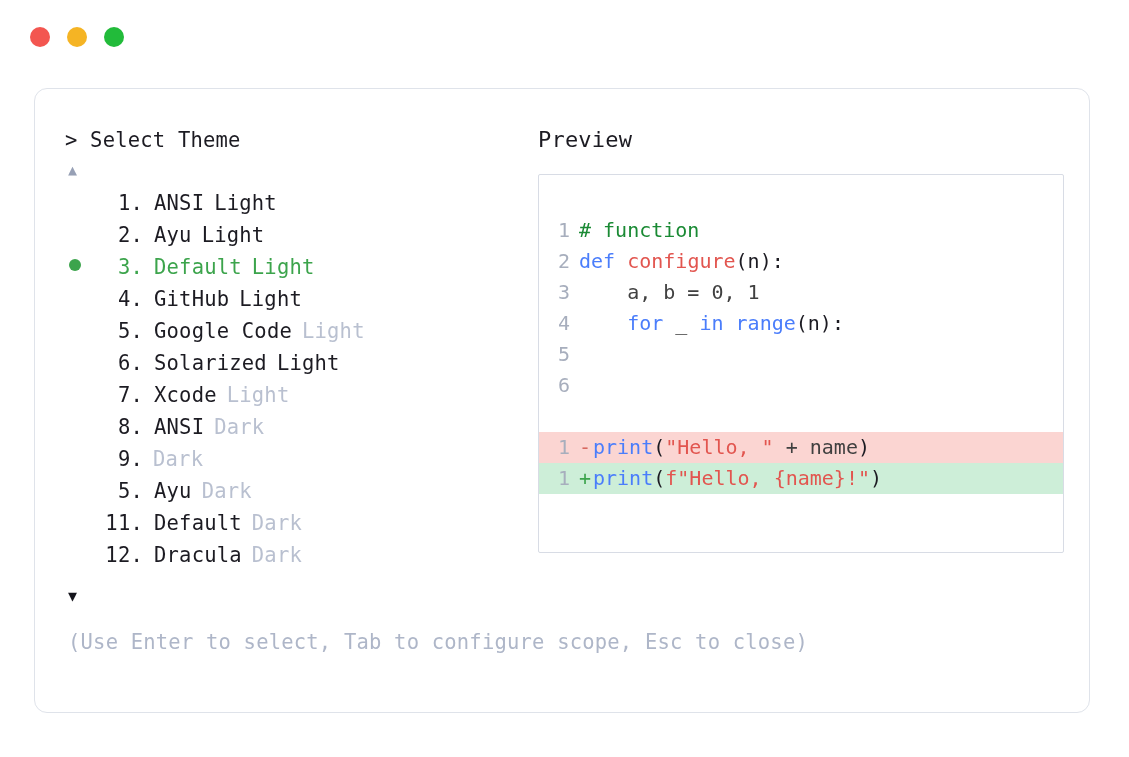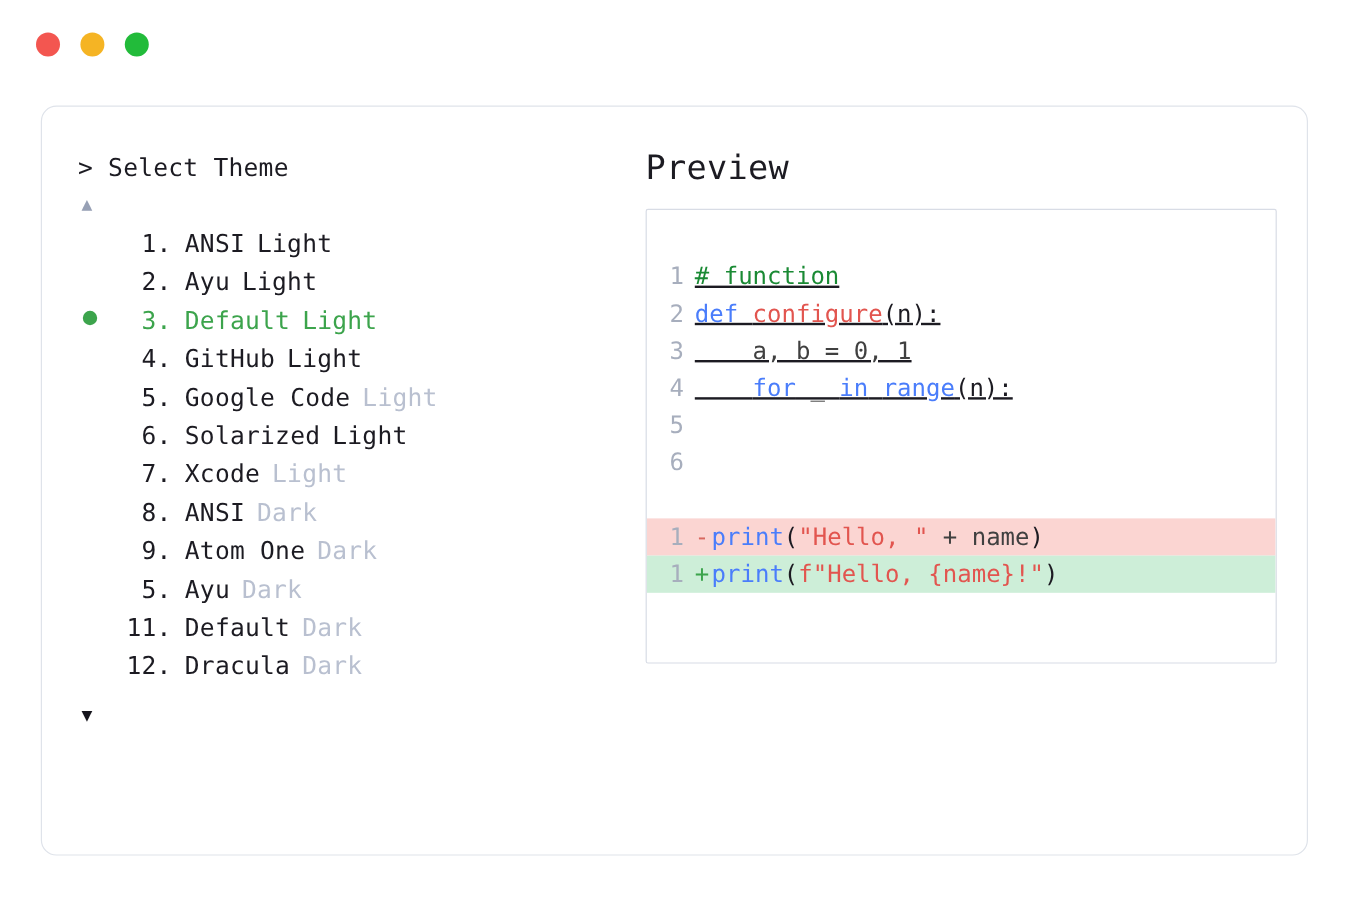--- a/index.html
+++ b/index.html
@@ -53,21 +53,21 @@
 
   
   .prompt {
     font-size: 20.5px;
     line-height: 26px;
     color: #1c1b22;
     letter-spacing: 0.2px;
     white-space: pre;
   }
   .preview-label {
-    font-size: 28px;
+    font-size: 22px;
     line-height: 26px;
     color: #1c1b22;
     letter-spacing: 0.2px;
     padding-left: 3px;
   }
 
   
   .scroll-arrow {
     font-size: 15px;
     line-height: 18px;
@@ -141,21 +141,21 @@
     height: 31px;
     white-space: pre;
     padding-left: 17px;
   }
   .ln {
     color: #a7aebd;
     width: 14px;
     flex: none;
     text-align: right;
   }
-  .code-text { padding-left: 9px; color: #1c1b22; text-decoration: underline; }
+  .code-text { padding-left: 9px; color: #1c1b22; }
 
   .code-gap { height: 31px; }
 
   .diff-line {
     display: flex;
     align-items: baseline;
     font-size: 20px;
     line-height: 31px;
     height: 31px;
     white-space: pre;
@@ -212,21 +212,21 @@
 
           <ul class="theme-list" id="theme-list">
               <li class="theme-row"><span class="bullet-cell"></span><span class="num-cell">1.</span><span class="name-cell">ANSI</span><span class="variant-cell variant-strong">Light</span></li>
               <li class="theme-row"><span class="bullet-cell"></span><span class="num-cell">2.</span><span class="name-cell">Ayu</span><span class="variant-cell variant-strong">Light</span></li>
               <li class="theme-row selected"><span class="bullet-cell"><span class="bullet-dot"></span></span><span class="num-cell">3.</span><span class="name-cell">Default</span><span class="variant-cell variant-strong">Light</span></li>
               <li class="theme-row"><span class="bullet-cell"></span><span class="num-cell">4.</span><span class="name-cell">GitHub</span><span class="variant-cell variant-strong">Light</span></li>
               <li class="theme-row"><span class="bullet-cell"></span><span class="num-cell">5.</span><span class="name-cell">Google Code</span><span class="variant-cell variant-muted">Light</span></li>
               <li class="theme-row"><span class="bullet-cell"></span><span class="num-cell">6.</span><span class="name-cell">Solarized</span><span class="variant-cell variant-strong">Light</span></li>
               <li class="theme-row"><span class="bullet-cell"></span><span class="num-cell">7.</span><span class="name-cell">Xcode</span><span class="variant-cell variant-muted">Light</span></li>
               <li class="theme-row"><span class="bullet-cell"></span><span class="num-cell">8.</span><span class="name-cell">ANSI</span><span class="variant-cell variant-muted">Dark</span></li>
-              <li class="theme-row"><span class="bullet-cell"></span><span class="num-cell">9.</span><span class="name-cell">Atom One</span><span class="variant-cell variant-muted">Dark</span></li>
+              <li class="theme-row"><span class="bullet-cell"></span><span class="num-cell">9.</span><span class="variant-cell variant-muted">Dark</span></li>
               <li class="theme-row"><span class="bullet-cell"></span><span class="num-cell">5.</span><span class="name-cell">Ayu</span><span class="variant-cell variant-muted">Dark</span></li>
               <li class="theme-row"><span class="bullet-cell"></span><span class="num-cell">11.</span><span class="name-cell">Default</span><span class="variant-cell variant-muted">Dark</span></li>
               <li class="theme-row"><span class="bullet-cell"></span><span class="num-cell">12.</span><span class="name-cell">Dracula</span><span class="variant-cell variant-muted">Dark</span></li>
             </ul>
 
           <div class="scroll-arrow down">▼</div>
         </div>
 
         <div class="col-right">
           <div class="preview-label">Preview</div>
@@ -243,17 +243,18 @@
             <div class="code-gap"></div>
             <div id="diff-lines">
                 <div class="diff-line minus"><span class="ln">1</span><span class="diff-mark">-</span><span class="diff-text"><span class="tok-builtin">print</span><span class="tok-punct">(</span><span class="tok-string">"Hello, "</span><span class="tok-plain"> + name</span><span class="tok-punct">)</span></span></div>
                 <div class="diff-line plus"><span class="ln">1</span><span class="diff-mark">+</span><span class="diff-text"><span class="tok-builtin">print</span><span class="tok-punct">(</span><span class="tok-string">f"Hello, {name}!"</span><span class="tok-punct">)</span></span></div>
               </div>
           </div>
         </div>
 
       </div>
 
+      <div class="footer-hint">(Use Enter to select, Tab to configure scope, Esc to close)</div>
 
     </div>
   </div>
 
 </div>
 
 </body></html>

